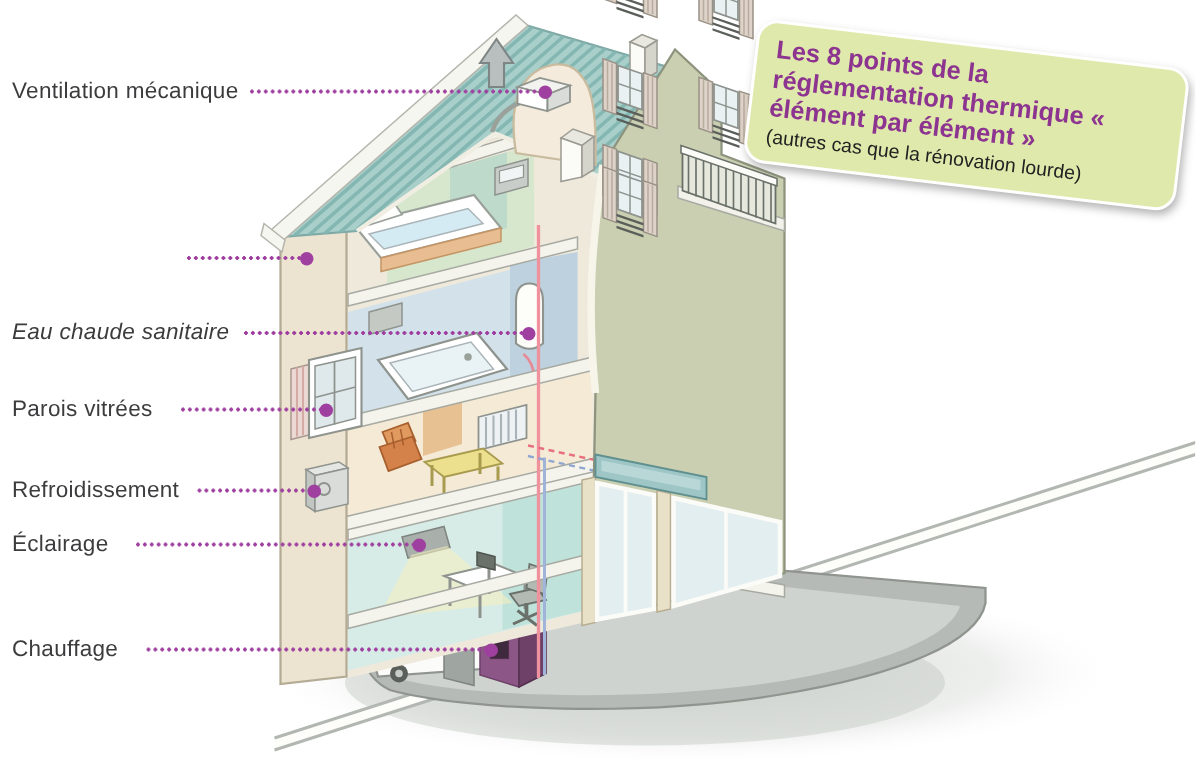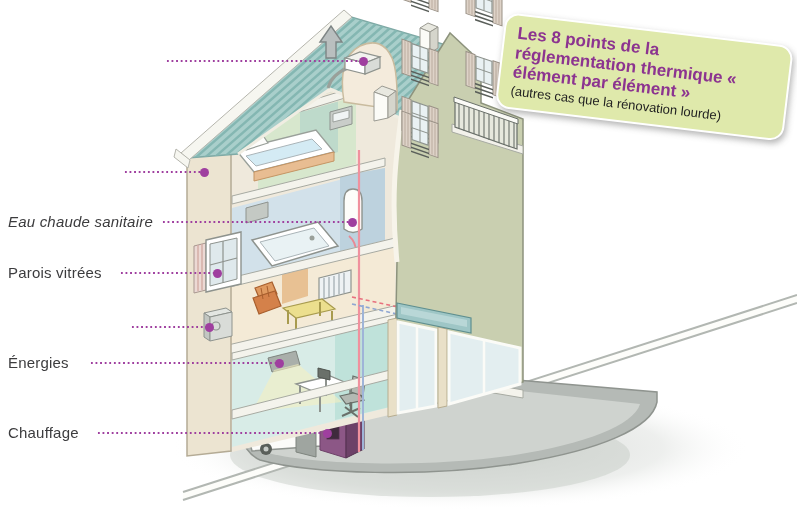--- a/index.html
+++ b/index.html
@@ -323,23 +323,25 @@
 <div class="leader" style="left:97px;top:431px;width:227px;"></div>
 
 <div class="dot" style="left:359px;top:57px;"></div>
 <div class="dot" style="left:200px;top:168px;"></div>
 <div class="dot" style="left:348px;top:218px;"></div>
 <div class="dot" style="left:213px;top:269px;"></div>
 <div class="dot" style="left:205px;top:323px;"></div>
 <div class="dot" style="left:275px;top:359px;"></div>
 <div class="dot" style="left:323px;top:429px;"></div>
 
+<div class="lbl" style="left:8px;top:52px;">Ventilation mécanique</div>
 <div class="lbl" style="left:8px;top:213px;font-style:italic;">Eau chaude sanitaire</div>
 <div class="lbl" style="left:8px;top:264px;text-align:right;">Parois vitrées</div>
-<div class="lbl" style="left:8px;top:354px;">Énergies</div>
+<div class="lbl" style="left:8px;top:318px;">Refroidissement</div>
+<div class="lbl" style="left:8px;top:354px;">Éclairage</div>
 <div class="lbl" style="left:8px;top:424px;text-align:right;">Chauffage</div>
 
 <div id="callout">
   <div class="t">Les 8 points de la réglementation thermique « élément par élément »</div>
   <div class="s">(autres cas que la rénovation lourde)</div>
 </div>
 
 </div>
 
 </body></html>

